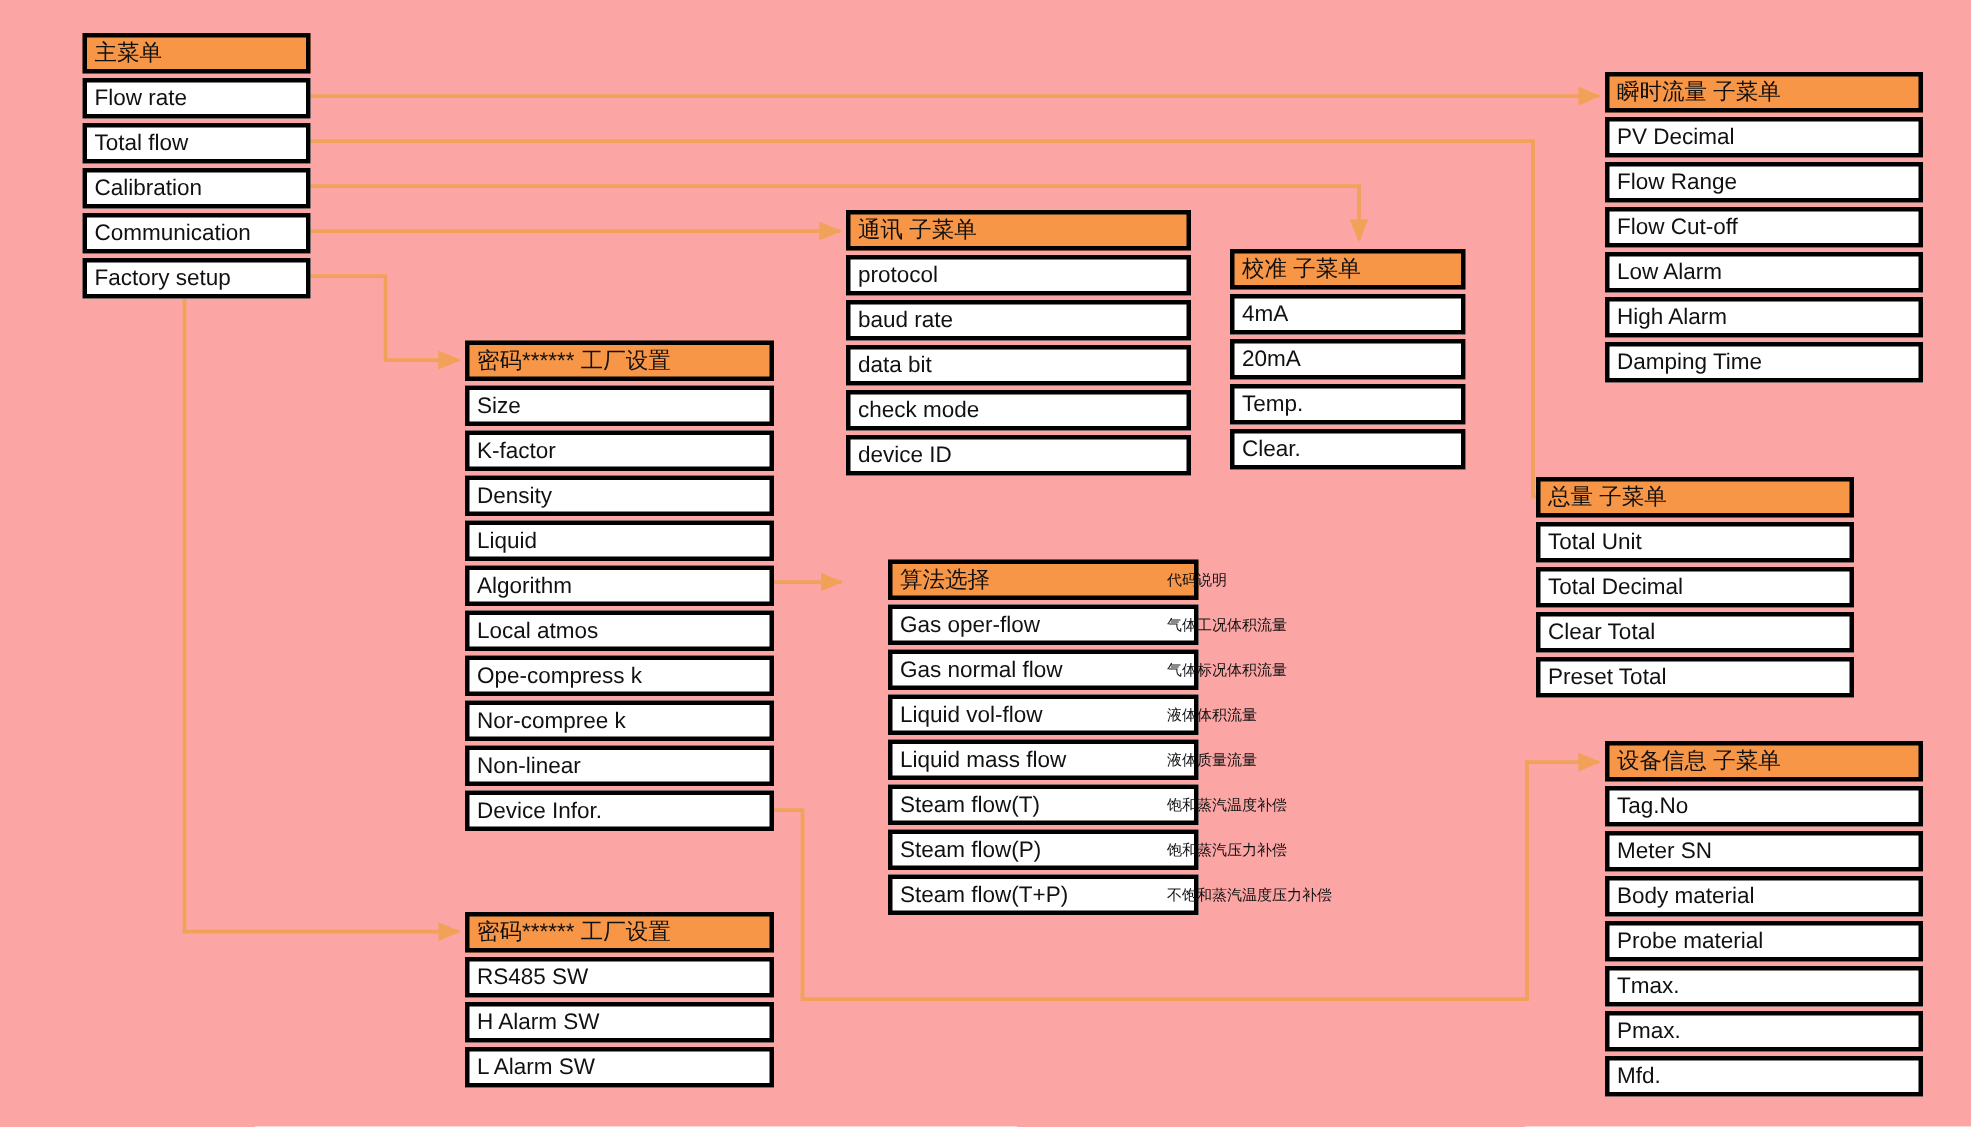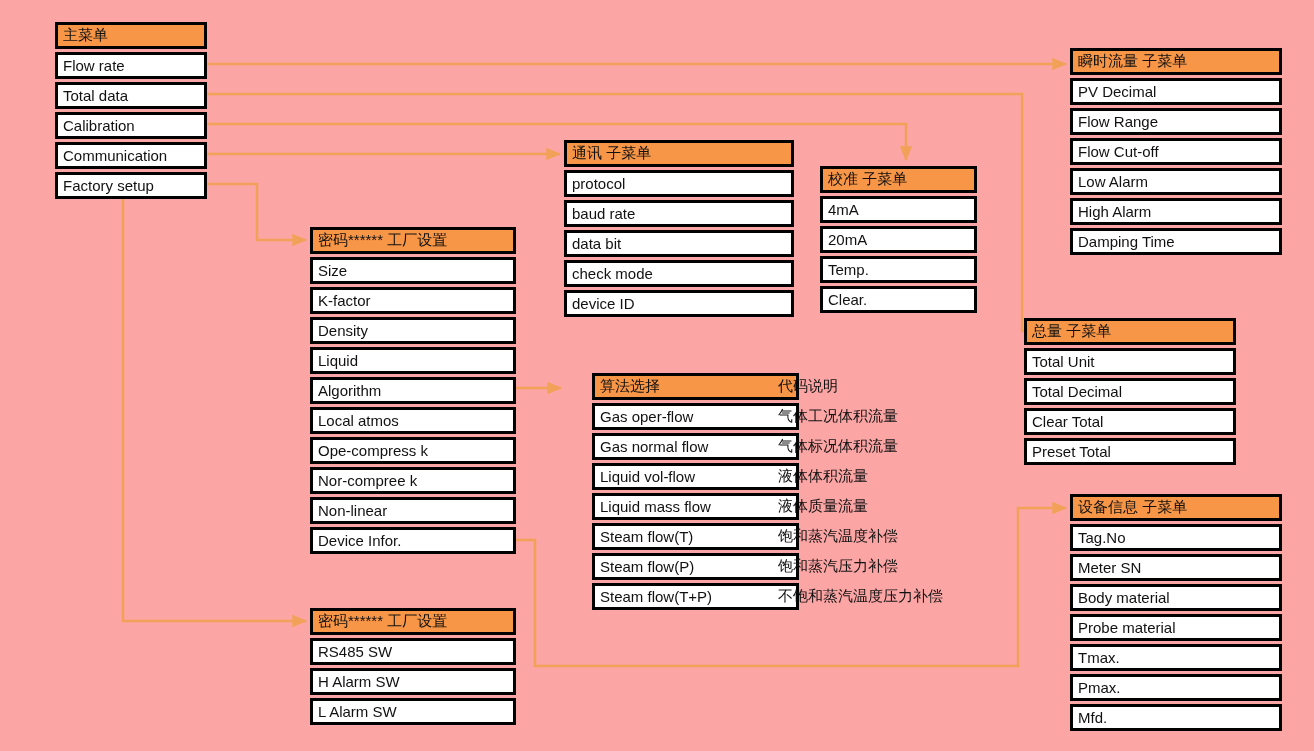--- a/index.html
+++ b/index.html
@@ -34,21 +34,21 @@
   .cell.header{
     background:var(--header-bg);
   }
   .desc-col{position:absolute;}
   .desc-line{
     box-sizing:border-box;
     height:27px;
     margin-bottom:3px;
     display:flex;
     align-items:center;
-    font-size:15px;
+    font-size:10px;
     white-space:nowrap;
   }
   svg.wires{
     position:absolute;left:0;top:0;width:1314px;height:751px;
     pointer-events:none;
   }
   svg.wires path.connector{
     fill:none;
     stroke:var(--connector);
     stroke-width:2.5;
@@ -75,21 +75,21 @@
     <path class="connector" d="M207,154 H560" marker-end="url(#arrow-right)"></path>
     <path class="connector" d="M207,184 H257 V240 H306" marker-end="url(#arrow-right)"></path>
     <path class="connector" d="M123,199 V621 H306" marker-end="url(#arrow-right)"></path>
     <path class="connector" d="M516,388 H561" marker-end="url(#arrow-right)"></path>
     <path class="connector" d="M516,540 H535 V666 H1018 V508 H1066" marker-end="url(#arrow-right)"></path>
   </svg>
 
   <div class="box" style="left:55px;top:22px;width:152px">
     <div class="cell header">主菜单</div>
     <div class="cell">Flow rate</div>
-    <div class="cell">Total data</div>
+    <div class="cell">Total flow</div>
     <div class="cell">Calibration</div>
     <div class="cell">Communication</div>
     <div class="cell">Factory setup</div>
   </div>
 
   <div class="box" style="left:310px;top:227px;width:206px">
     <div class="cell header">密码****** 工厂设置</div>
     <div class="cell">Size</div>
     <div class="cell">K-factor</div>
     <div class="cell">Density</div>

